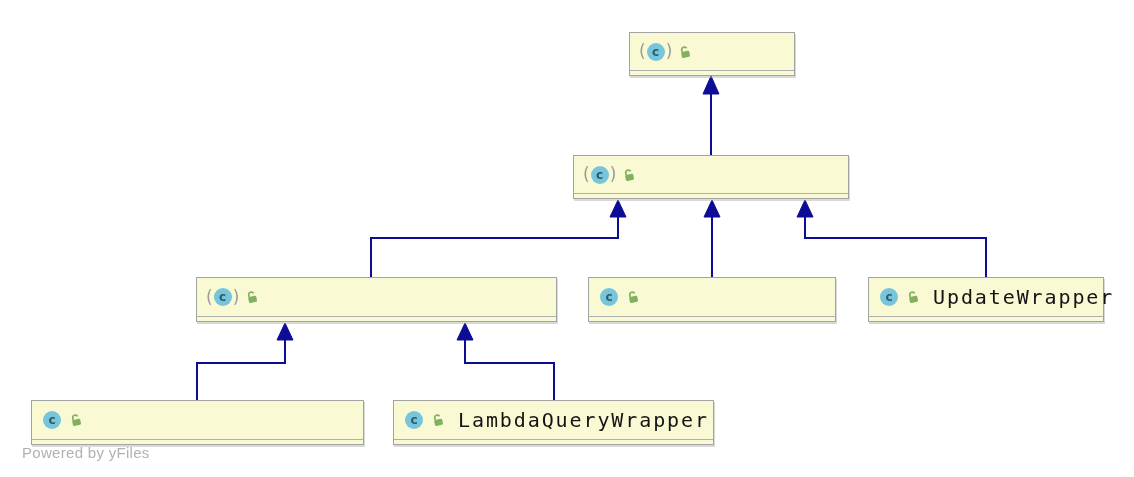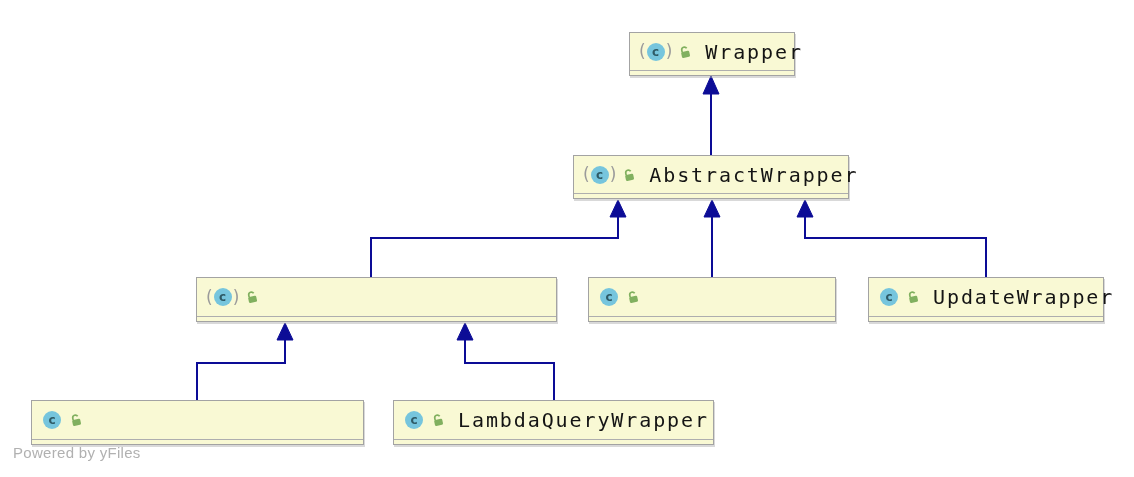--- a/index.html
+++ b/index.html
@@ -76,21 +76,21 @@
   }
   .label {
     font-family: "DejaVu Sans Mono", monospace;
     font-size: 20px;
     letter-spacing: 1.9px;
     color: #141414;
     white-space: nowrap;
   }
   #watermark {
     position: absolute;
-    left: 13px; top: 444px;
+    left: 22px; top: 444px;
     font: 15px "Liberation Sans", sans-serif;
     color: #b1b1b1;
     letter-spacing: 0.3px;
   }
 </style>
 </head>
 <body>
 
 <div id="canvas">
 
@@ -130,40 +130,38 @@
       <span class="paren">)</span>
     </span>
     <span class="lock-icon">
       <svg width="14" height="14" viewBox="0 0 14 14">
           <g transform="rotate(-12 7 7)">
         <path d="M4.2 6.5 V4.7 A2.7 2.7 0 0 1 9.4 3.7" fill="none" stroke="#81b05f" stroke-width="1.7"></path>
         <rect x="3" y="6.3" width="8.2" height="6.2" rx="1.3" fill="#81b05f"></rect>
       </g>
         </svg>
     </span>
-    <span class="label">Wrapper</span>
   </div>
 
   <div class="node abstract" style="left:573px; top:155px; width:276px; height:44px;">
     <span class="class-icon">
       <span class="paren">(</span>
       <span class="circle">
           <span>c</span>
         </span>
       <span class="paren">)</span>
     </span>
     <span class="lock-icon">
       <svg width="14" height="14" viewBox="0 0 14 14">
           <g transform="rotate(-12 7 7)">
         <path d="M4.2 6.5 V4.7 A2.7 2.7 0 0 1 9.4 3.7" fill="none" stroke="#81b05f" stroke-width="1.7"></path>
         <rect x="3" y="6.3" width="8.2" height="6.2" rx="1.3" fill="#81b05f"></rect>
       </g>
         </svg>
     </span>
-    <span class="label">AbstractWrapper</span>
   </div>
 
   <div class="node abstract" style="left:196px; top:277px; width:361px; height:45px;">
     <span class="class-icon">
       <span class="paren">(</span>
       <span class="circle">
           <span>c</span>
         </span>
       <span class="paren">)</span>
     </span>

